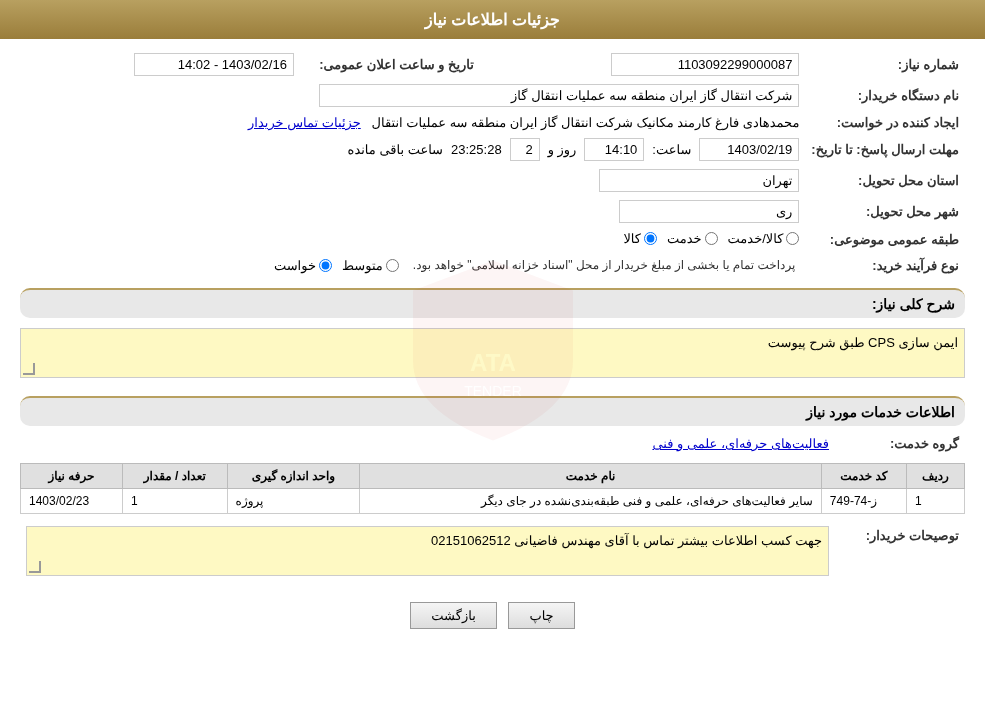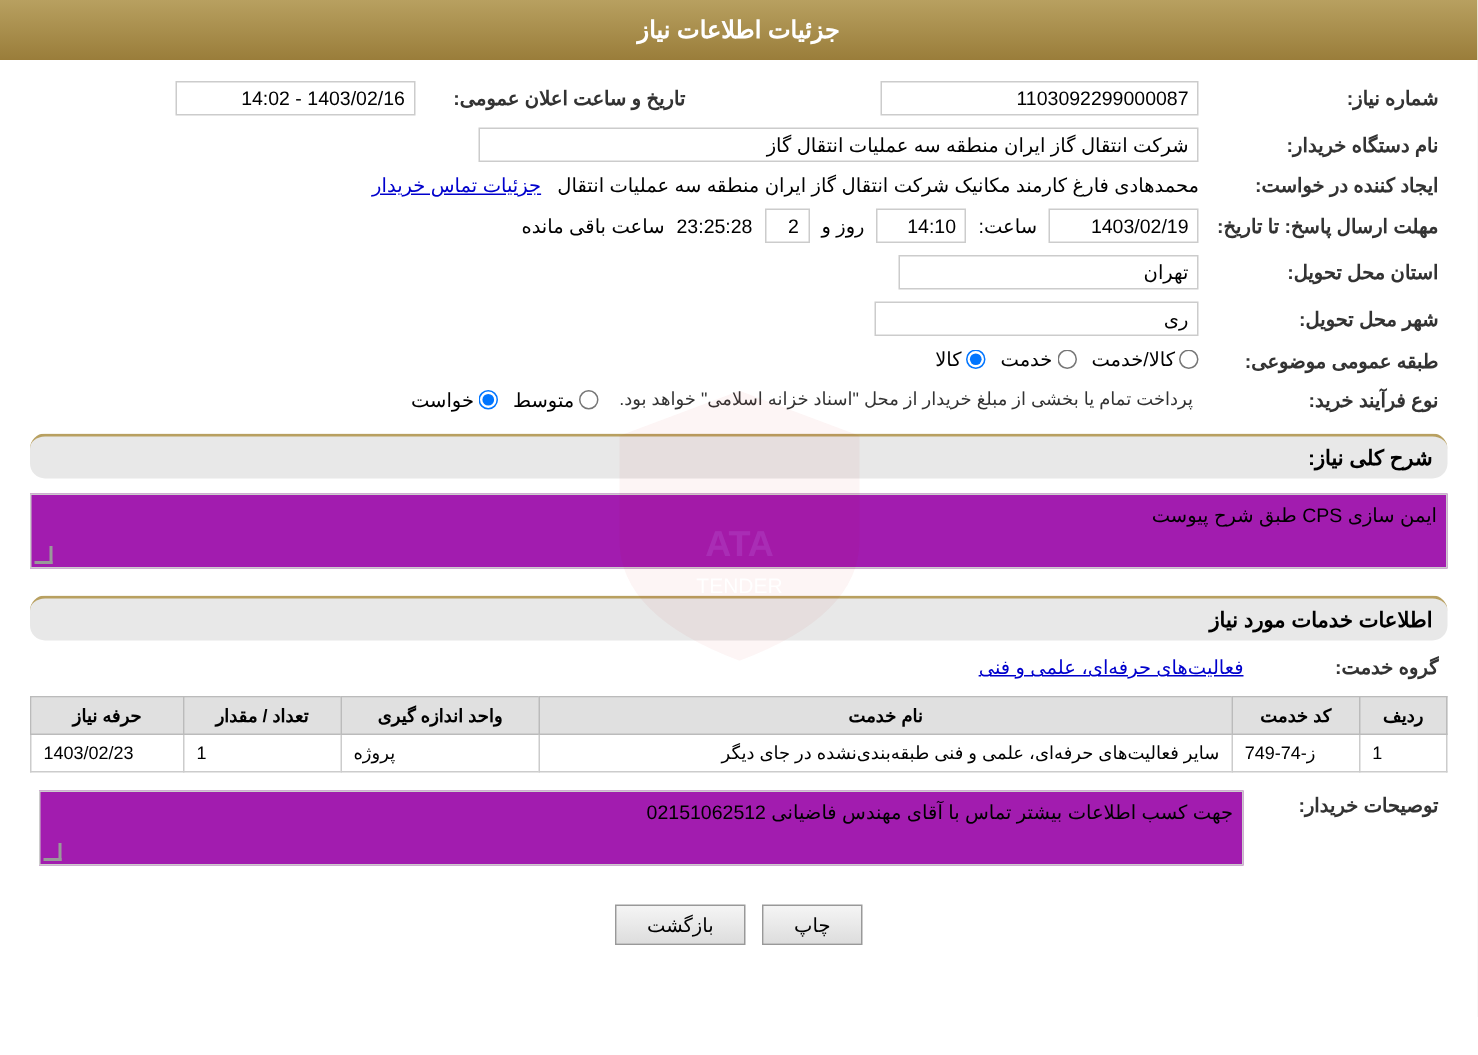--- a/index.html
+++ b/index.html
@@ -68,21 +68,21 @@
       border-top: 2px solid #b8a060;
       font-weight: bold;
       font-size: 14px;
       padding: 6px 10px;
       margin: 10px 0 6px 0;
       text-align: right;
       border-radius: 10px;
     }
     .description-box {
       border: 1px solid #ccc;
-      background: #a21caf;
+      background: #fef9c3;
       padding: 6px;
       min-height: 50px;
       width: 100%;
       font-size: 13px;
       direction: rtl;
       text-align: right;
       position: relative;
     }
     .description-box .resize-handle {
       position: absolute;
@@ -169,21 +169,21 @@
   </div>
 
   <div class="content">
 
     <table class="info-table">
 
       <tbody>
           <tr>
         <td class="label-cell">شماره نیاز:</td>
         <td class="value-cell">
-          <span class="input-box input-medium" style="width:212px">1103092299000087</span>
+          <span class="input-box input-medium" style="width:188px">1103092299000087</span>
         </td>
         <td class="label-cell" style="width:180px">تاریخ و ساعت اعلان عمومی:</td>
         <td class="value-cell">
           <span class="input-box" style="width:160px">1403/02/16 - 14:02</span>
         </td>
       </tr>
 
       <tr>
         <td class="label-cell">نام دستگاه خریدار:</td>
         <td colspan="3" class="value-cell">
@@ -218,21 +218,21 @@
       <tr>
         <td class="label-cell">استان محل تحویل:</td>
         <td colspan="3" class="value-cell">
           <span class="input-box" style="width:200px">تهران</span>
         </td>
       </tr>
 
       <tr>
         <td class="label-cell">شهر محل تحویل:</td>
         <td colspan="3" class="value-cell">
-          <span class="input-box" style="width:216px">ری</span>
+          <span class="input-box" style="width:180px">ری</span>
         </td>
       </tr>
 
       <tr>
         <td class="label-cell">طبقه عمومی موضوعی:</td>
         <td colspan="3" class="value-cell">
           <div class="radio-group">
             <label class="radio-item">
               <input type="radio" name="category" style=""> 
                   <span>کالا/خدمت</span>

